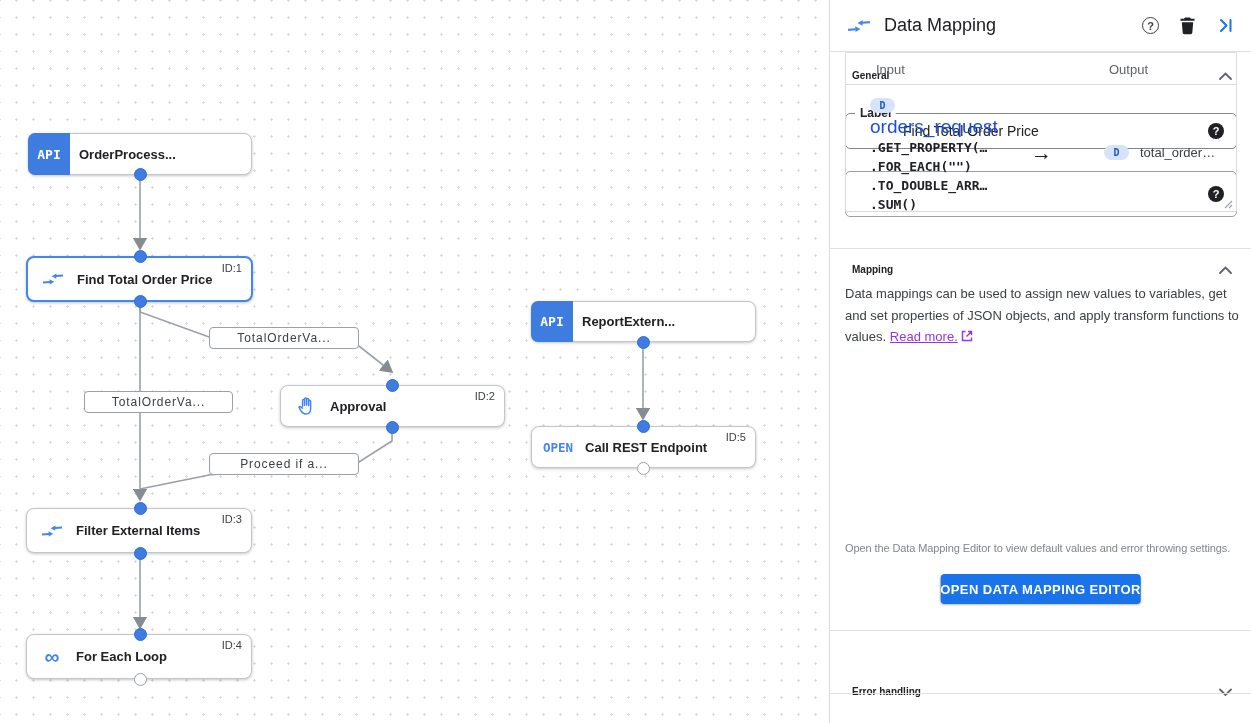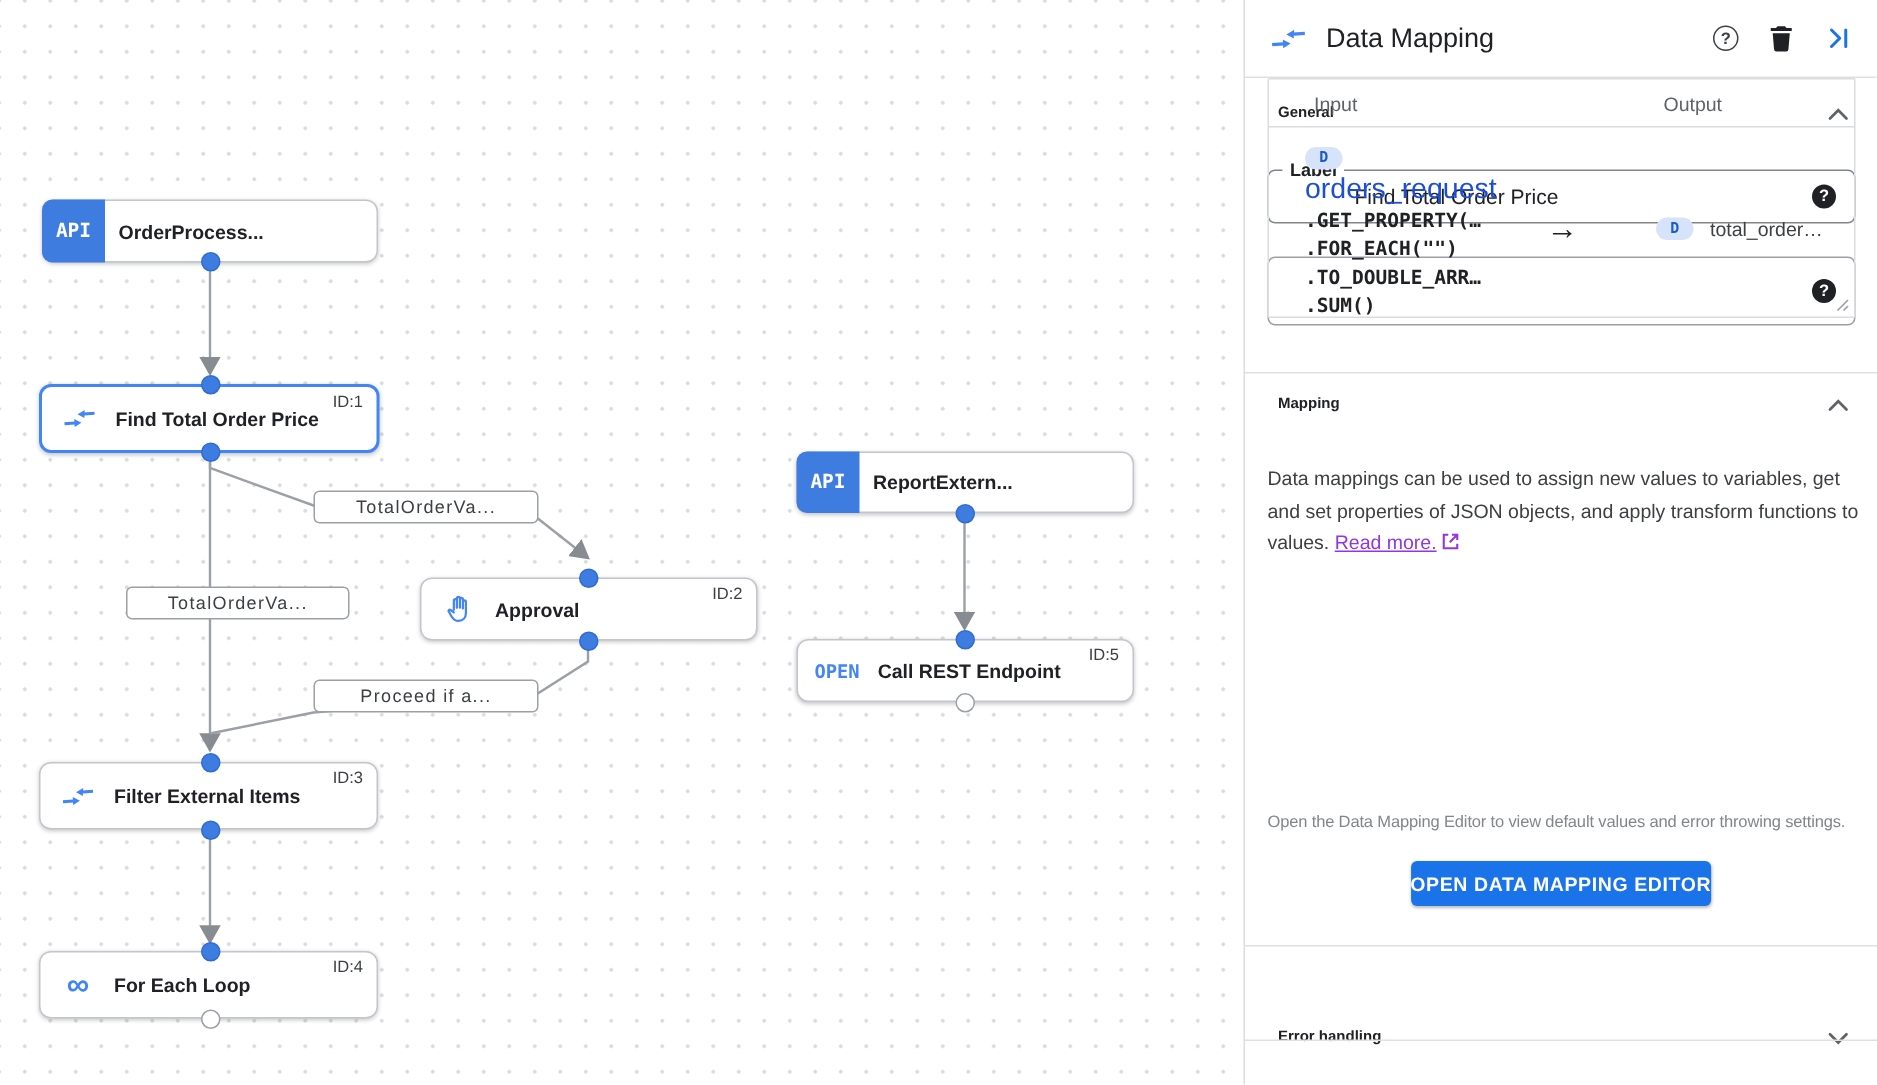--- a/index.html
+++ b/index.html
@@ -254,21 +254,21 @@
 
   <div class="section-head" style="position:absolute; top:264px; width:422px;">
     <span class="section-title">Mapping</span>
     <span class="chev">
       <svg width="15" height="10" viewBox="0 0 15 10">
           <path d="M2 8 L7.5 2.5 L13 8" fill="none" stroke="#5f6368" stroke-width="1.8" stroke-linecap="round"></path>
         </svg>
     </span>
   </div>
 
-  <p class="para" style="top:308px;"><span>Data mappings can be used to assign new values to variables, get and set properties of JSON objects, and apply transform functions to values.</span>
+  <p class="para" style="top:283px;"><span>Data mappings can be used to assign new values to variables, get and set properties of JSON objects, and apply transform functions to values.</span>
     <span class="readmore">Read more.</span>
     <span style="display:inline-block; vertical-align:-1px;">
       <svg width="12" height="12" viewBox="0 0 12 12">
           <path d="M4.5 1.5 H1.5 V10.5 H10.5 V7.5 M7 1.5 H10.5 V5 M10.3 1.7 L5.5 6.5" fill="none" stroke="#9334e6" stroke-width="1.4"></path>
         </svg>
     </span>
   </p>
 
   <div class="map-table">
     <div class="mt-head">

